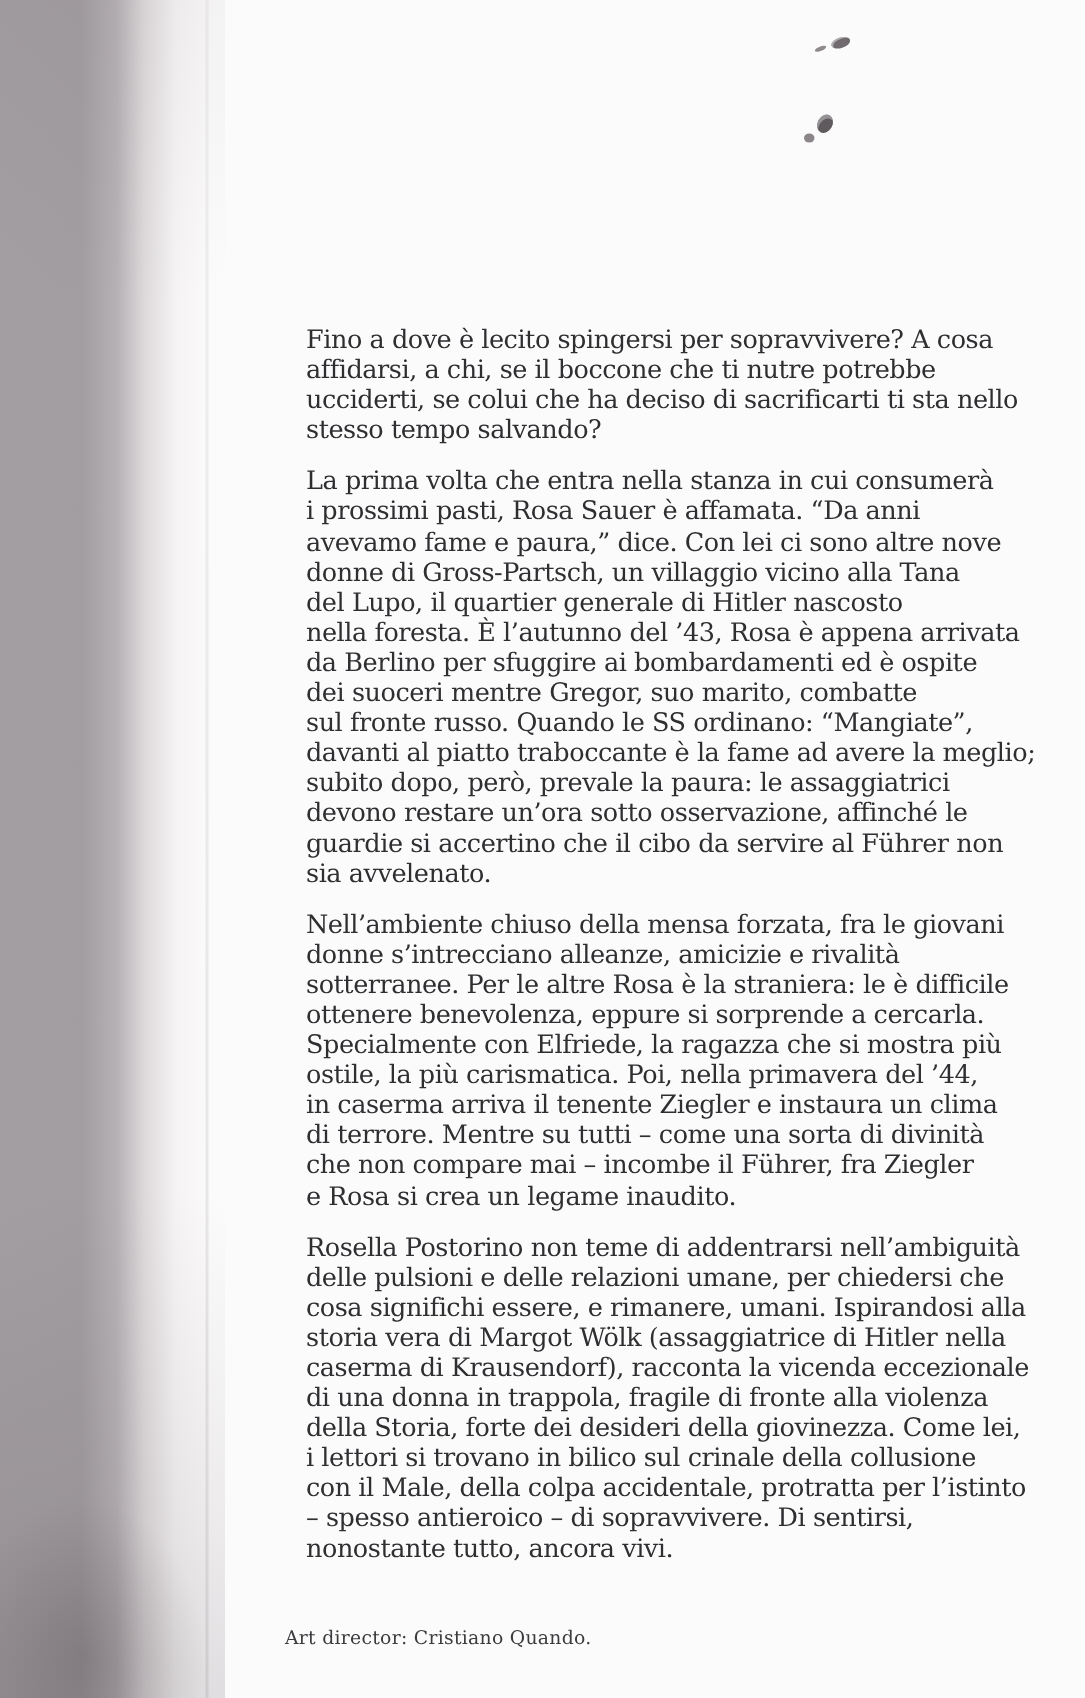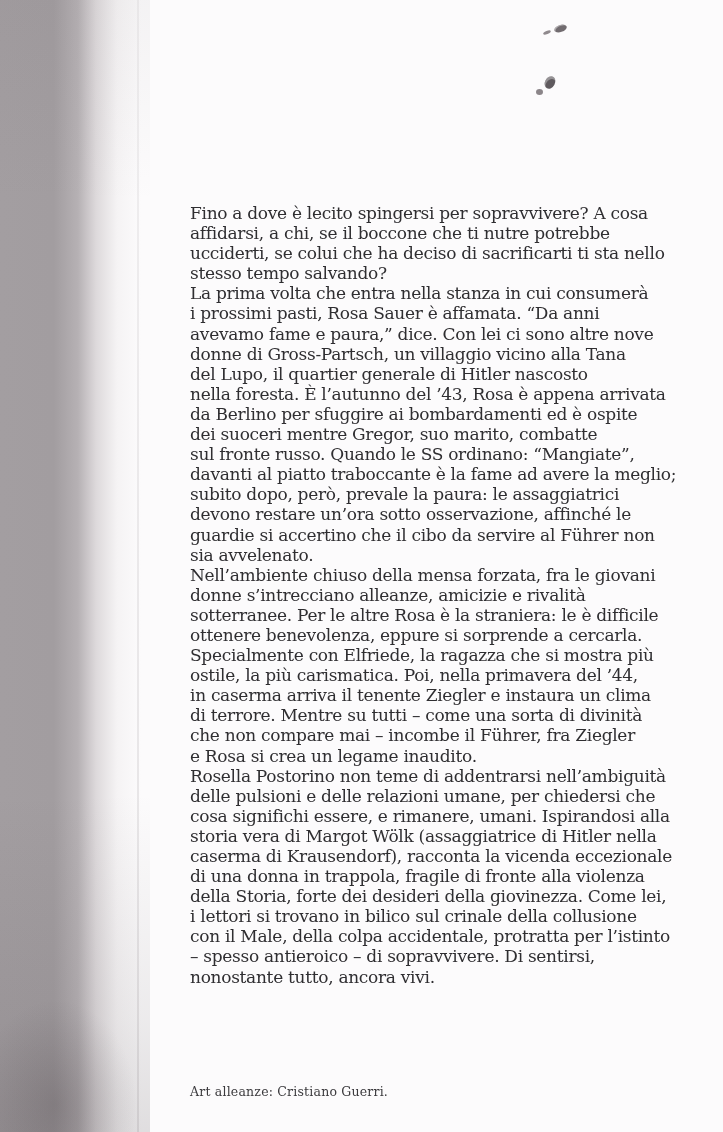--- a/index.html
+++ b/index.html
@@ -77,21 +77,21 @@
   .flap-text {
     position: absolute;
     left: 190px; top: 203px;
     width: 530px;
     color: var(--ink);
     font-size: 17px;
     line-height: 20.1px;
     letter-spacing: -0.3px;
   }
   .flap-text p {
-    margin: 0;
+    margin: 14px;
     white-space: pre;
   }
 
   .credit {
     position: absolute;
     left: 190px; top: 1084px;
     color: var(--ink-soft);
     font-size: 12.5px;
     letter-spacing: 0.2px;
     white-space: pre;
@@ -144,13 +144,13 @@
 storia vera di Margot Wölk (assaggiatrice di Hitler nella
 caserma di Krausendorf), racconta la vicenda eccezionale
 di una donna in trappola, fragile di fronte alla violenza
 della Storia, forte dei desideri della giovinezza. Come lei,
 i lettori si trovano in bilico sul crinale della collusione
 con il Male, della colpa accidentale, protratta per l’istinto
 – spesso antieroico – di sopravvivere. Di sentirsi,
 nonostante tutto, ancora vivi.</p>
 </div>
 
-<div class="credit">Art alleanze: Cristiano Guerri.</div>
+<div class="credit">Art director: Cristiano Quando.</div>
 
 </body></html>

